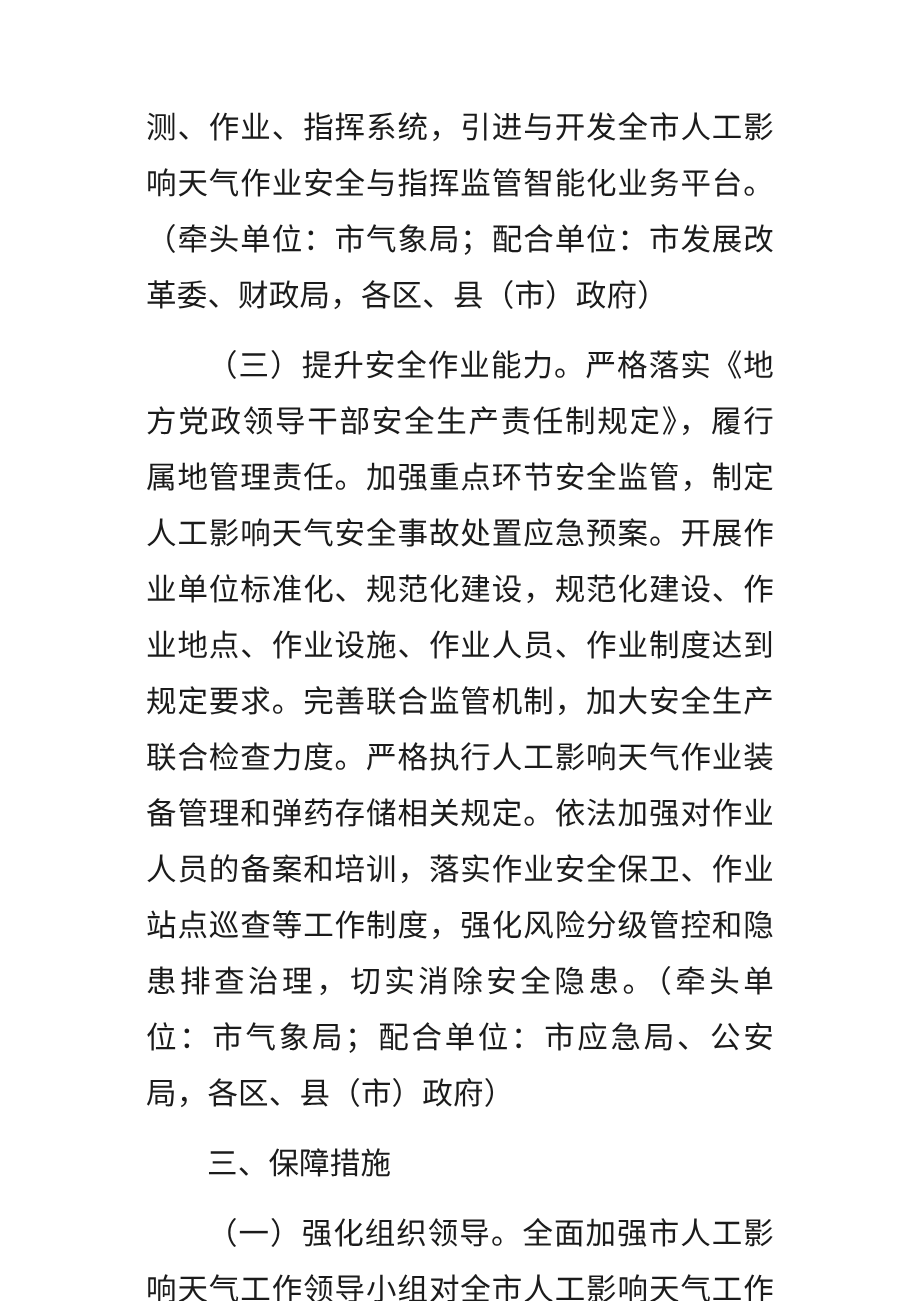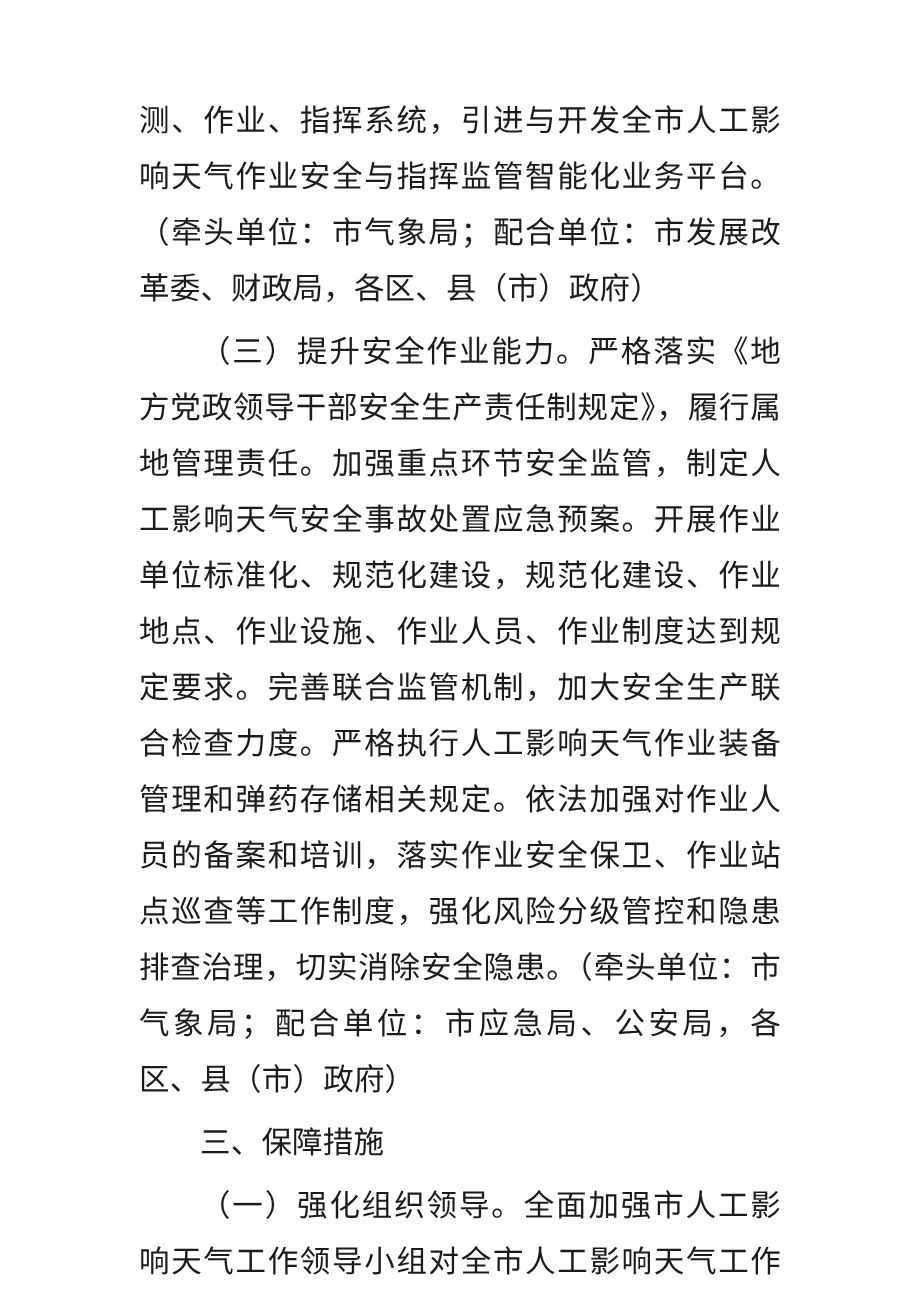--- a/index.html
+++ b/index.html
@@ -24,21 +24,21 @@
     box-sizing: border-box;
   }
   .doc-body {
     position: absolute;
     left: 132px;
     top: 86px;
     width: 656px;
   }
   
   .para {
-    margin: 7px;
+    margin: 14px;
     font-size: 30.5px;
     line-height: 56px;
     letter-spacing: 0.2px;
     text-align: justify;
     text-justify: inter-character;
     text-align-last: left;
     word-break: break-all;
     color: #1b1b1b;
     font-weight: 400;
   }

